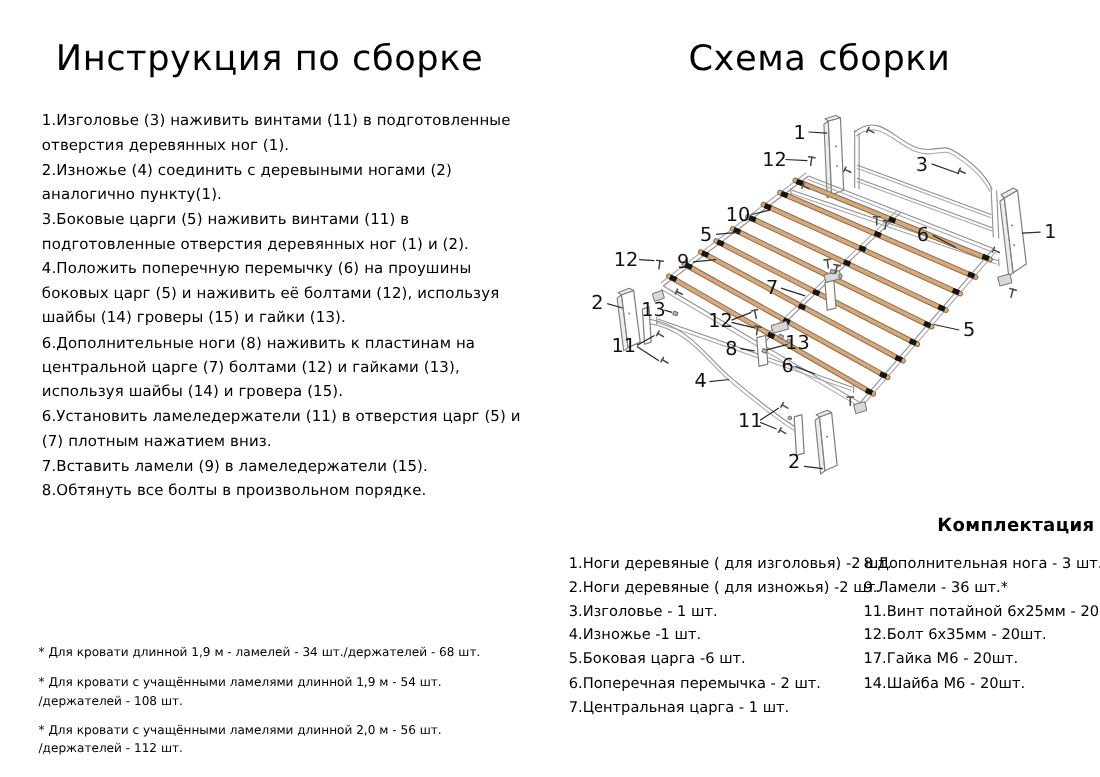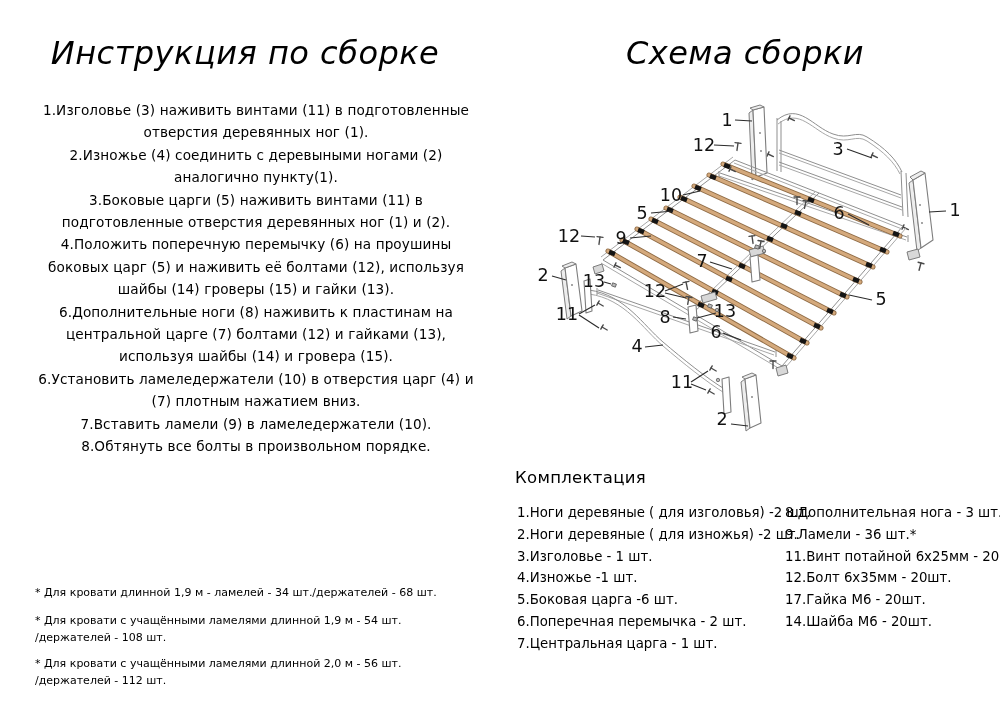--- a/index.html
+++ b/index.html
@@ -3,31 +3,31 @@
 <meta charset="utf-8">
 <style>
   html,body{margin:0;padding:0;background:#e8e8e8;}
   .page{
     position:relative;width:1000px;height:706px;background:#ffffff;
     font-family:"DejaVu Sans","Liberation Sans",sans-serif;color:#000;
     overflow:hidden;margin:0 auto;
   }
   .col-title{
     position:absolute;top:34px;font-size:32px;font-weight:400;
-    letter-spacing:0.5px;text-align:center;white-space:nowrap;font-style:italic;
+    letter-spacing:0.5px;text-align:center;white-space:nowrap;
   }
   .left-title{left:30px;width:430px;}
   .right-title{left:505px;width:480px;}
-  .steps{position:absolute;left:38px;top:99px;width:436px;text-align:center;}
+  .steps{position:absolute;left:38px;top:99px;width:436px;}
   .steps p{margin:0;font-size:13.6px;line-height:22.4px;letter-spacing:0.1px;}
   .footnotes{position:absolute;left:35px;top:584px;width:450px;}
   .footnotes p{margin:0 0 8px 0;font-size:11px;line-height:17.6px;white-space:pre-line;}
   .kit-title{
-    position:absolute;left:515px;top:468px;width:480px;text-align:left;
-    font-size:16.5px;font-weight:normal;letter-spacing:0.3px;
+    position:absolute;left:515px;top:468px;width:480px;text-align:right;
+    font-size:16.5px;font-weight:bold;letter-spacing:0.3px;
   }
   .kit-col{position:absolute;top:502px;font-size:13.3px;}
   .kit-col p{margin:0;line-height:21.8px;white-space:nowrap;}
   .kit-left{left:517px;width:262px;}
   .kit-right{left:785px;width:212px;}
   .diagram{position:absolute;left:505px;top:85px;width:495px;height:380px;}
   
   .rail{stroke:#8f8f8f;stroke-width:1;fill:none;}
   .rail2{stroke:#a8a8a8;stroke-width:1;fill:none;}
   .slat-e{stroke:#8f6b45;stroke-width:5;stroke-linecap:round;}
@@ -48,22 +48,22 @@
 
   <div class="col-title left-title">Инструкция по сборке</div>
   <div class="col-title right-title">Схема сборки</div>
 
   <div class="steps">
     <p>1.Изголовье (3) наживить винтами (11) в подготовленные отверстия деревянных ног (1).</p>
     <p>2.Изножье (4) соединить с деревыными ногами (2) аналогично пункту(1).</p>
     <p>3.Боковые царги (5) наживить винтами (11) в подготовленные отверстия деревянных  ног (1) и (2).</p>
     <p>4.Положить поперечную перемычку (6) на проушины боковых царг (5) и наживить её болтами (12), используя шайбы (14) гроверы (15) и гайки (13).</p>
     <p>6.Дополнительные ноги (8) наживить к пластинам на центральной царге (7) болтами (12) и гайками (13), используя шайбы (14) и гровера (15).</p>
-    <p>6.Установить ламеледержатели (10) в отверстия царг (4) и (7) плотным нажатием вниз.</p>
-    <p>7.Вставить ламели (9) в ламеледержатели (10).</p>
+    <p>6.Установить ламеледержатели (11) в отверстия царг (5) и (7) плотным нажатием вниз.</p>
+    <p>7.Вставить ламели (9) в ламеледержатели (15).</p>
     <p>8.Обтянуть все болты в произвольном порядке.</p>
   </div>
 
   <div class="footnotes">
     <p style="margin-bottom:10px;">* Для кровати длинной 1,9 м - ламелей - 34 шт./держателей - 68 шт.</p>
     <p>* Для кровати с учащёнными ламелями длинной 1,9 м - 54 шт.
 /держателей - 108 шт.</p>
     <p>* Для кровати с учащёнными ламелями длинной 2,0 м - 56 шт.
 /держателей - 112 шт.</p>
   </div>

